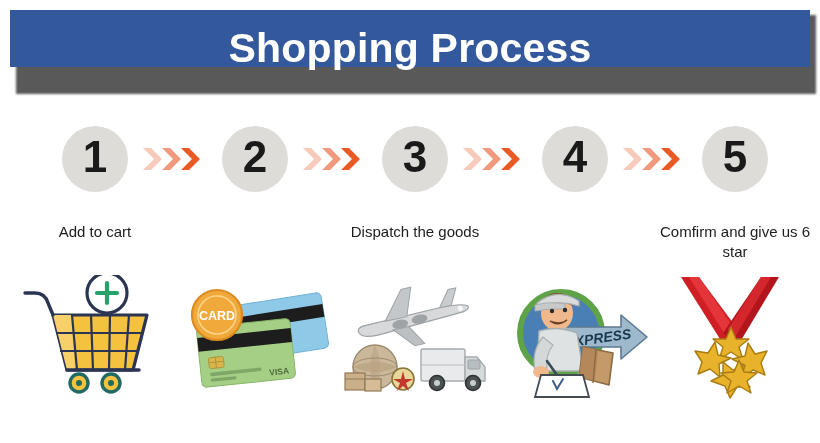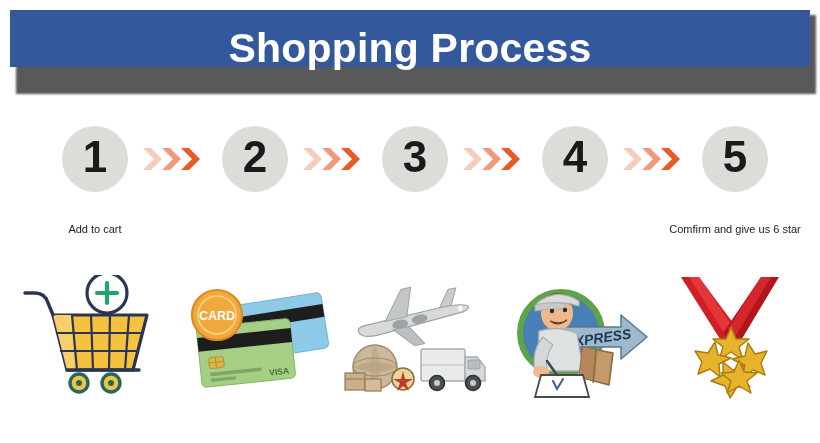--- a/index.html
+++ b/index.html
@@ -92,21 +92,21 @@
     font-family: "Liberation Sans Narrow", "Liberation Sans", sans-serif;
     box-sizing: border-box;
     padding-bottom: 4px;
   }
   .step-label {
     position: absolute;
     left: 0;
     top: 110px;
     width: 160px;
     text-align: center;
-    font-size: 11px;
+    font-size: 15px;
     color: #1c1c1c;
     line-height: 1.30;
   }
   .step-art {
     position: absolute;
     left: 0;
     top: 163px;
     width: 160px;
     height: 124px;
   }
@@ -208,20 +208,21 @@
   <div class="arrows" style="left:303px;">
     <svg viewBox="0 0 62 26" width="62" height="26" xmlns="http://www.w3.org/2000/svg">
       <path d="M0 2 L11 13 L0 24 L8 24 L19 13 L8 2 Z" fill="#f7cbbb"></path>
       <path d="M19 2 L30 13 L19 24 L27 24 L38 13 L27 2 Z" fill="#ef9a7e"></path>
       <path d="M38 2 L49 13 L38 24 L46 24 L57 13 L46 2 Z" fill="#ea5a25"></path>
     </svg>
   </div>
 
   <div class="step" style="left:335px;">
     <div class="circle">3</div>
+    <div class="step-label">Dispatch the goods</div>
     <div class="step-art">
       <svg class="art-svg" viewBox="0 0 160 124" width="160" height="124" xmlns="http://www.w3.org/2000/svg">
 
         <g transform="rotate(-12 80 42)">
           <path d="M22 46 Q20 40 30 40 L108 38 Q128 38 134 42 Q136 45 128 47 L40 52 Q24 52 22 46 Z" fill="#d7d9da" stroke="#9ea3a6" stroke-width="1.2"></path>
           <path d="M50 40 L72 12 L82 12 L72 40 Z" fill="#c3c7c9" stroke="#9ea3a6" stroke-width="1"></path>
           <path d="M56 50 L74 70 L84 70 L72 50 Z" fill="#bcc0c2" stroke="#9ea3a6" stroke-width="1"></path>
           <path d="M106 38 L118 22 L126 22 L118 38 Z" fill="#c8ccce" stroke="#9ea3a6" stroke-width="1"></path>
           <ellipse cx="64" cy="46" rx="8" ry="4.5" fill="#9ea3a6"></ellipse>
           <ellipse cx="84" cy="45" rx="8" ry="4.5" fill="#9ea3a6"></ellipse>

